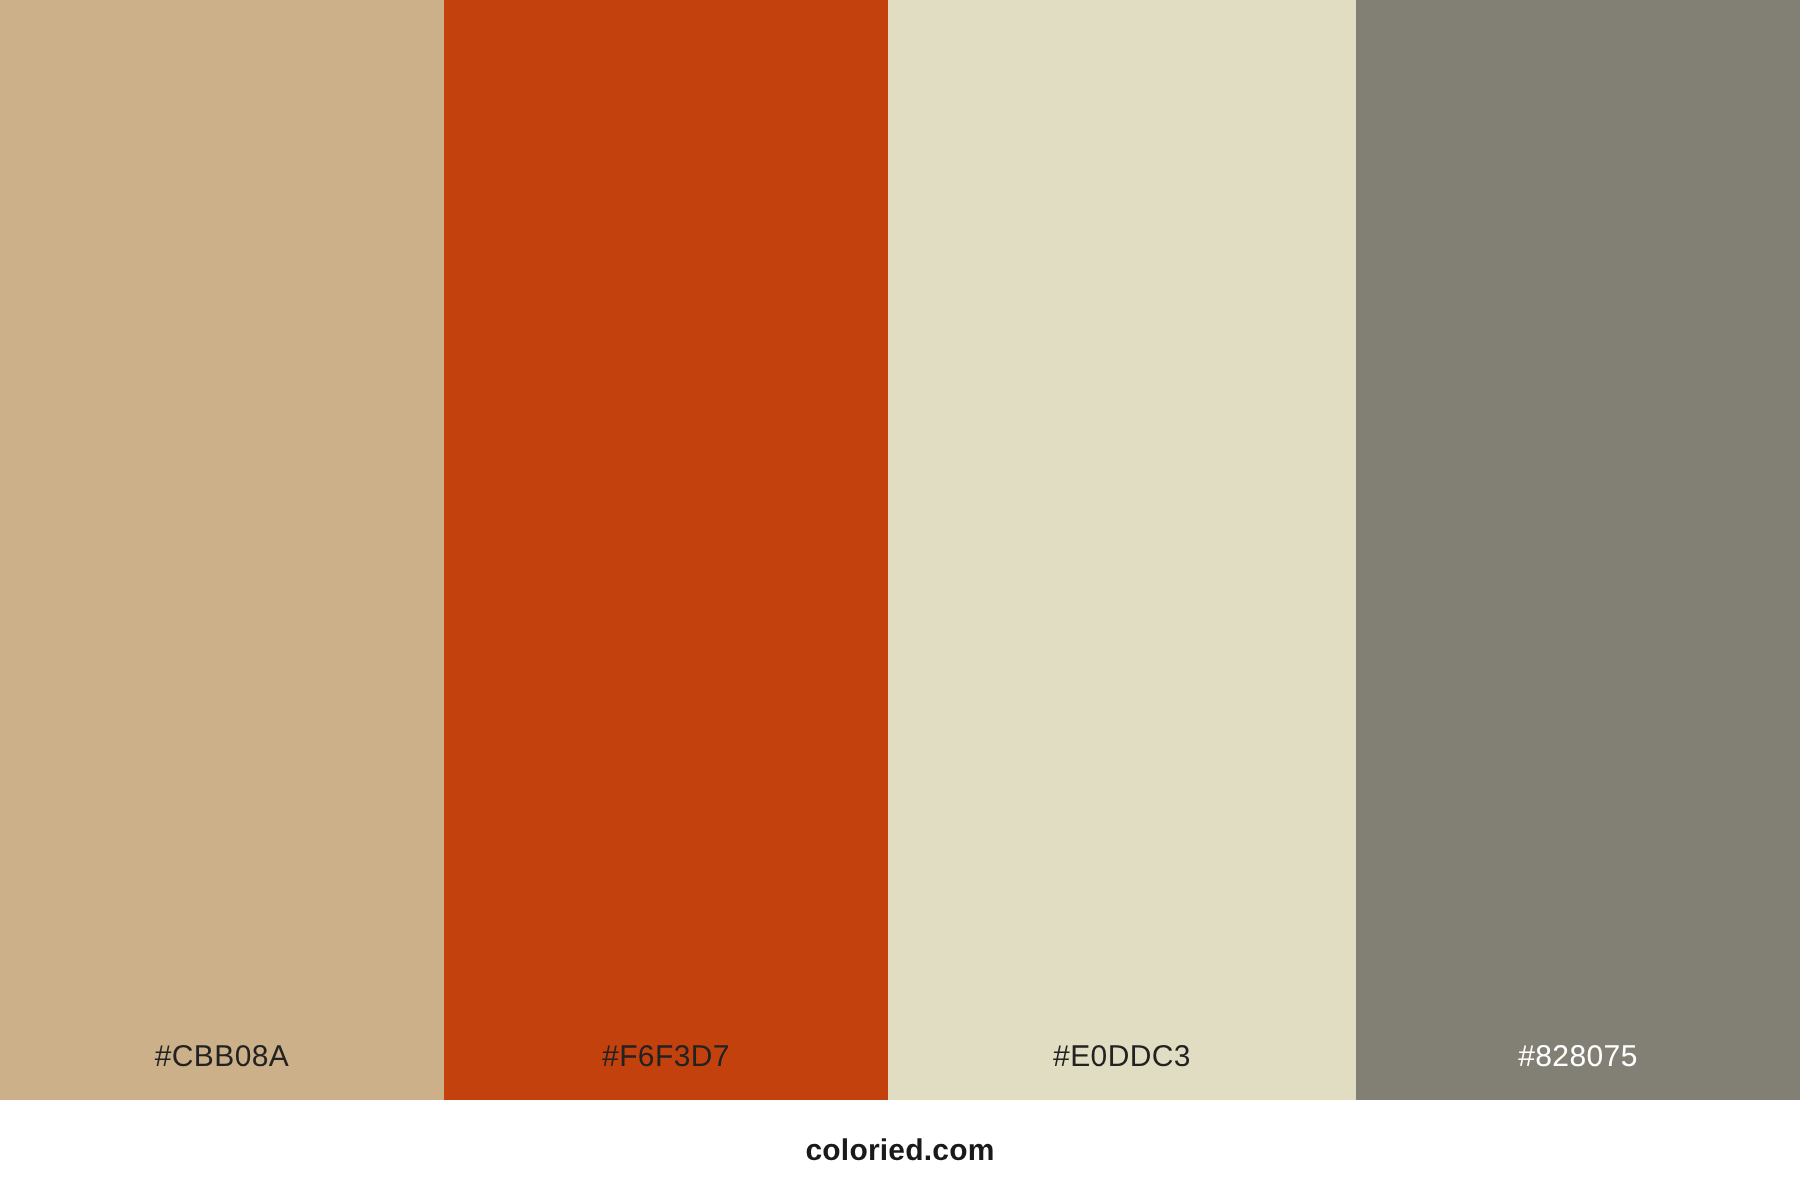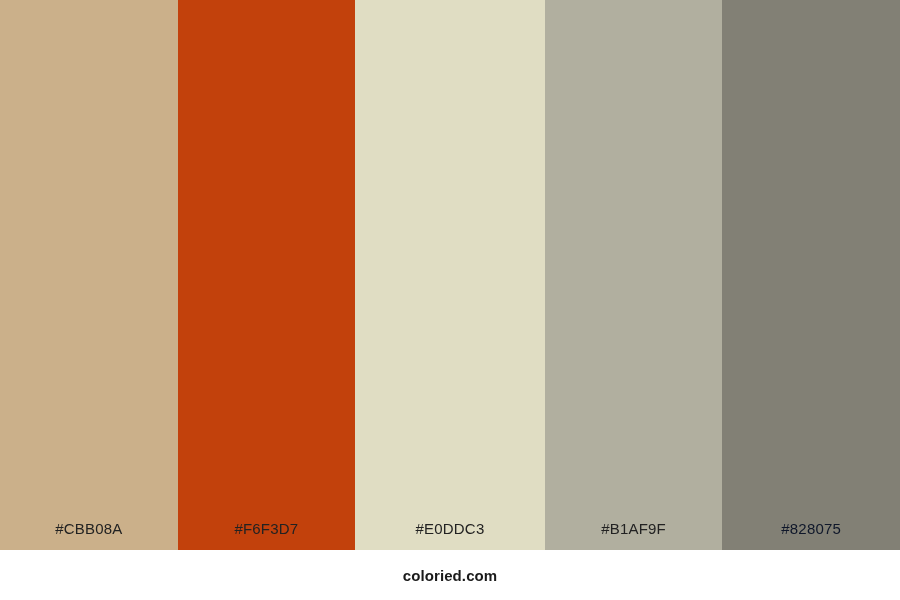--- a/index.html
+++ b/index.html
@@ -46,21 +46,21 @@
     font-family: "Liberation Sans", sans-serif;
     font-size: 15px;
     font-weight: 400;
     letter-spacing: 0.2px;
     line-height: 19px;
     color: #222222;
     user-select: text;
   }
 
   .swatch-label.on-dark {
-    color: #0f172a;
+    color: #ffffff;
   }
 
   .footer {
     width: 900px;
     height: 50px;
     background: #ffffff;
     display: flex;
     align-items: center;
     justify-content: center;
   }
@@ -86,23 +86,20 @@
     </div>
 
     <div class="swatch" style="background-color: #c2410c;">
       <div class="swatch-label">#F6F3D7</div>
     </div>
 
     <div class="swatch" style="background-color: rgb(224, 221, 195); padding-left: 12px;">
       <div class="swatch-label">#E0DDC3</div>
     </div>
 
-    <div class="swatch" style="background-color: rgb(177, 175, 159);">
-      <div class="swatch-label">#B1AF9F</div>
-    </div>
 
     <div class="swatch" style="background-color: rgb(130, 128, 117);">
       <div class="swatch-label on-dark">#828075</div>
     </div>
 
   </div>
 
   <div class="footer">
     <span class="footer-text">coloried.com</span>
   </div>

